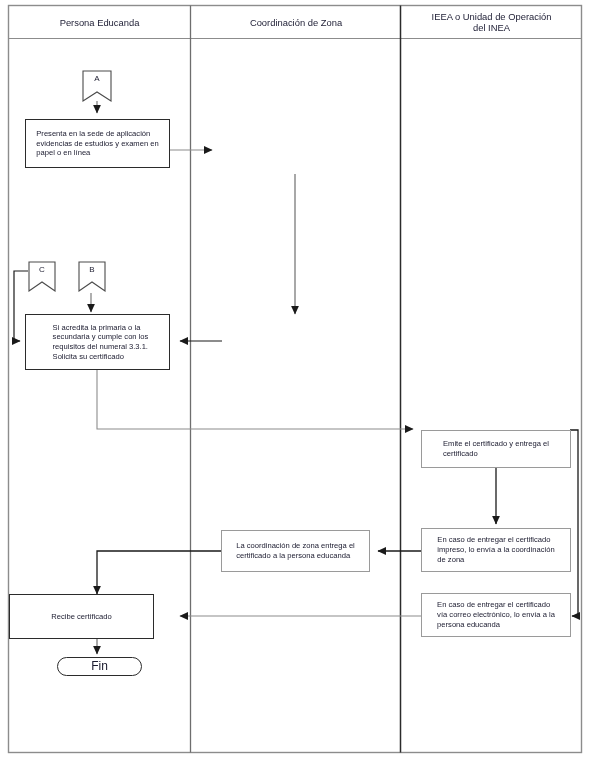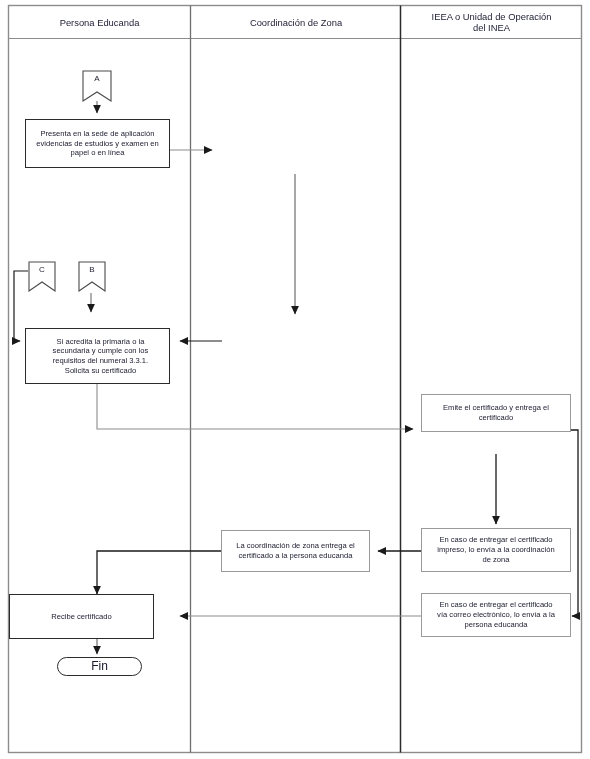--- a/index.html
+++ b/index.html
@@ -24,21 +24,21 @@
     top: 0;
     width: 590px;
     height: 759px;
   }
   .node {
     position: absolute;
     box-sizing: border-box;
     display: flex;
     align-items: center;
     justify-content: center;
-    text-align: center;
+    text-align: left;
     color: #1a1a2e;
     line-height: 1.28;
     z-index: 3;
   }
   .process {
     border: 1px solid #9a9a9a;
     background: #ffffff;
     font-size: 7.6px;
     padding: 2px 4px;
   }
@@ -172,29 +172,29 @@
     <span class="clabel">B</span>
   </div>
 
   <div class="node process dark" style="left:25px; top:119px; width:145px; height:49px;">
     <span class="node-text">Presenta en la sede de aplicación
 evidencias de estudios y examen en
 papel o en línea</span>
   </div>
 
 
-  <div class="node process dark" style="left:25px; top:328px; width:145px; height:56px;padding-left:10px;">
+  <div class="node process dark" style="left:25px; top:314px; width:145px; height:56px;padding-left:10px;">
     <span class="node-text">Si acredita la primaria o la
 secundaria y cumple con los
 requisitos del numeral 3.3.1.
 Solicita su certificado</span>
   </div>
 
 
-  <div class="node process" style="left:421px; top:394px; width:150px; height:38px;">
+  <div class="node process" style="left:421px; top:430px; width:150px; height:38px;">
     <span class="node-text">Emite el certificado y entrega el
 certificado</span>
   </div>
 
   <div class="node process" style="left:421px; top:528px; width:150px; height:44px;">
     <span class="node-text">En caso de entregar el certificado
 impreso, lo envía a la coordinación
 de zona</span>
   </div>
 

